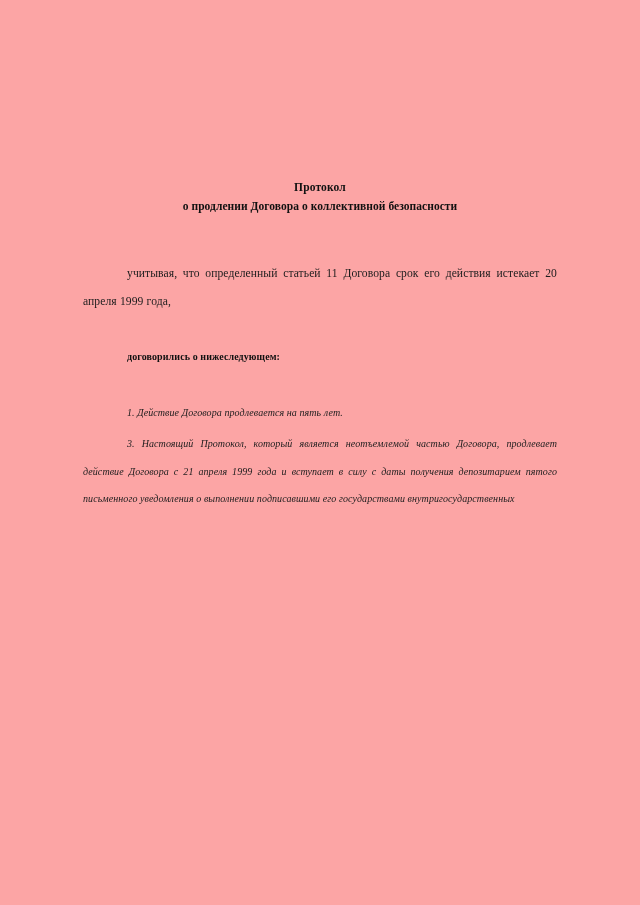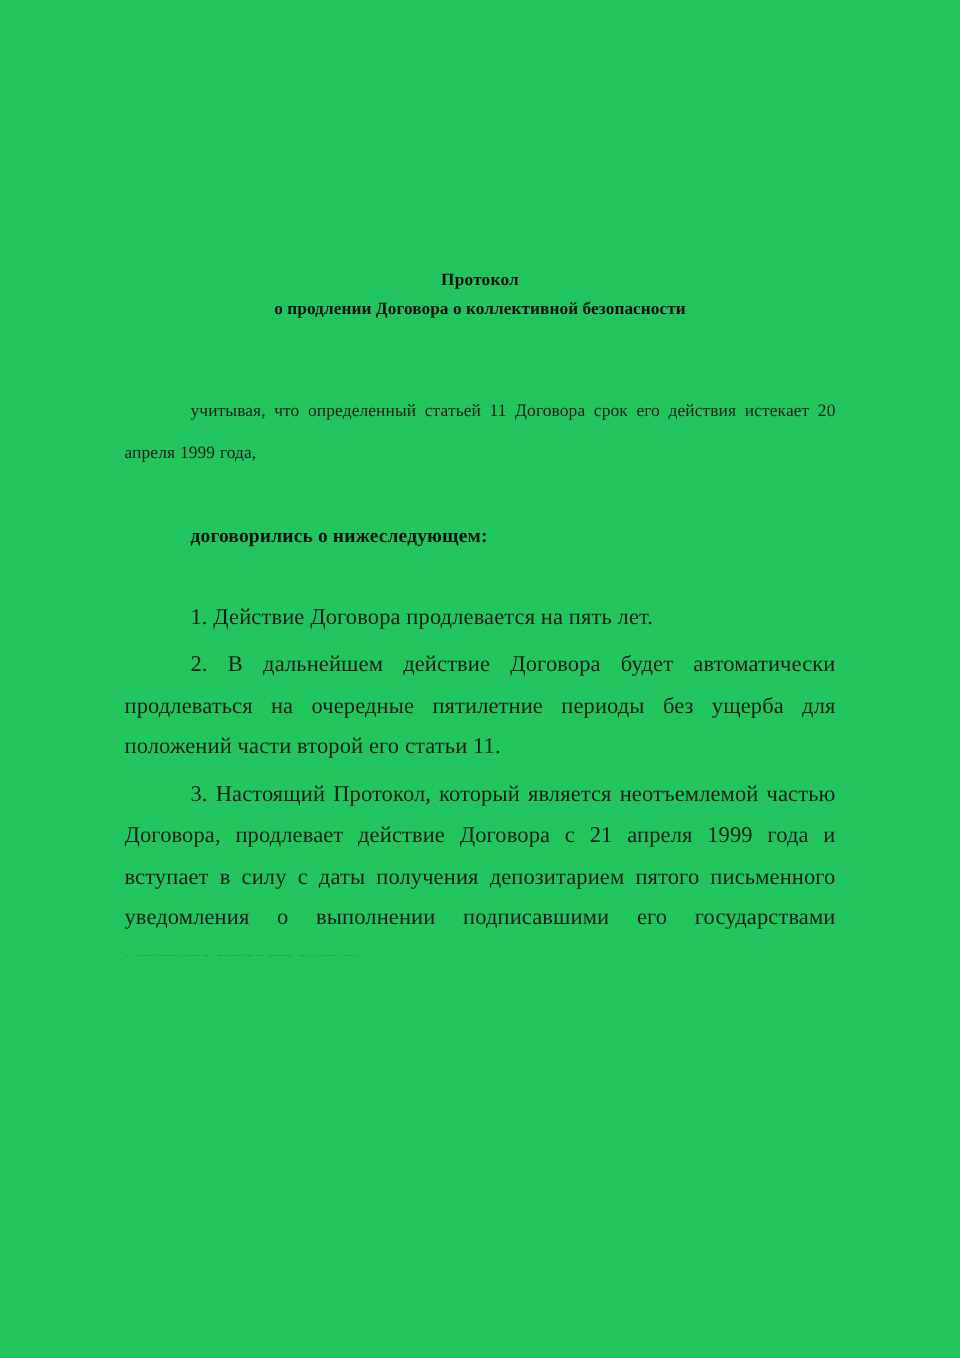--- a/index.html
+++ b/index.html
@@ -14,21 +14,21 @@
     font-family: "Liberation Serif", "DejaVu Serif", serif;
     color: #1a1a1a;
     -webkit-font-smoothing: antialiased;
     overflow: hidden;
   }
 
   .page {
     position: relative;
     width: 640px;
     height: 905px;
-    background: #22c55e;
+    background: #fca5a5;
     box-sizing: border-box;
   }
 
   .content {
     position: absolute;
     left: 83px;
     top: 0;
     width: 474px;
   }
 
@@ -71,38 +71,39 @@
 
   .link {
     color: #1515bb;
     text-decoration: underline;
     text-underline-offset: 1px;
     cursor: pointer;
   }
 
   p.bold-statement {
     margin: 28px 0 0 0;
-    font-size: 13px;
+    font-size: 10px;
     line-height: 27.5px;
     font-weight: bold;
     text-indent: 44px;
     text-align: left;
     letter-spacing: 0.1px;
     color: #111111;
   }
 
   p.numbered {
     margin: 28px 0 0 0;
     text-align: justify;
     text-justify: inter-word;
-    font-size: 15px;
+    font-size: 10px;
     line-height: 27.5px;
     text-indent: 44px;
     color: #1c1c1c;
     letter-spacing: 0.08px;
+    font-style: italic;
   }
 
   p.numbered.tight { margin-top: 4px; }
 
   
   .clip-last {
     max-height: 120px;
     overflow: hidden;
   }
 </style>
@@ -120,19 +121,18 @@
     <div class="body-block">
 
 
       <p class="para gap-sm">учитывая, что определенный статьей 11 Договора срок его действия истекает 20 апреля 1999 года,</p>
 
 
       <p class="bold-statement">договорились о нижеследующем:</p>
 
       <p class="numbered">1. Действие Договора продлевается на пять лет.</p>
 
-      <p class="numbered tight">2. В дальнейшем действие Договора будет автоматически продлеваться на очередные пятилетние периоды без ущерба для положений части второй его статьи 11.</p>
 
       <p class="numbered tight clip-last">3. Настоящий Протокол, который является неотъемлемой частью Договора, продлевает действие Договора с 21 апреля 1999 года и вступает в силу с даты получения депозитарием пятого письменного уведомления о выполнении подписавшими его государствами внутригосударственных</p>
 
     </div>
   </div>
 </div>
 
 </body></html>

